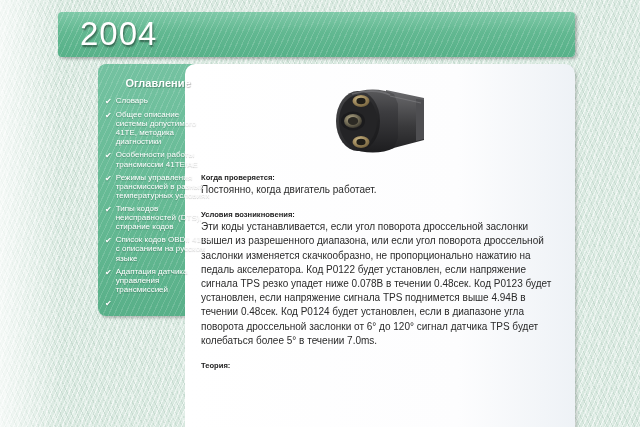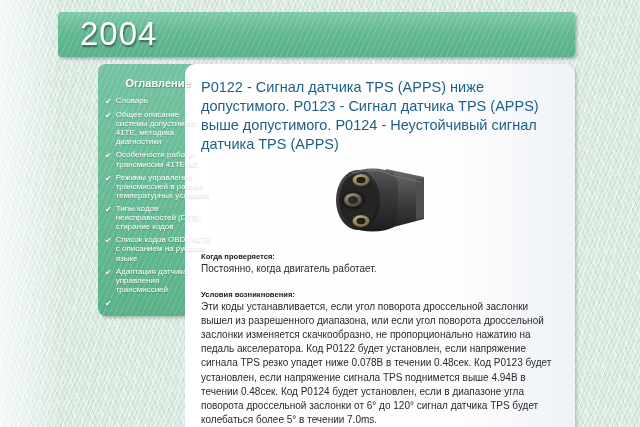--- a/index.html
+++ b/index.html
@@ -233,21 +233,20 @@
     <li>
       <span class="nav-check">✔</span>
     </li>
 
   </ul>
 </div>
 
 <div id="content-panel">
   <div id="content-inner">
 
-    <h1 id="code-heading">P0122 - Сигнал датчика TPS (APPS) ниже допустимого. P0123 - Сигнал датчика TPS (APPS) выше допустимого. P0124 - Неустойчивый сигнал датчика TPS (APPS)</h1>
 
     <div id="sensor-figure">
       <svg width="120" height="78" viewBox="0 0 120 78">
         <defs>
           <linearGradient id="bodyG" x1="0" y1="0" x2="0" y2="1">
             <stop offset="0%" stop-color="#5a5a5c"></stop>
             <stop offset="35%" stop-color="#3d3d40"></stop>
             <stop offset="100%" stop-color="#1d1d1f"></stop>
           </linearGradient>
           <linearGradient id="faceG" x1="0" y1="0" x2="1" y2="1">

